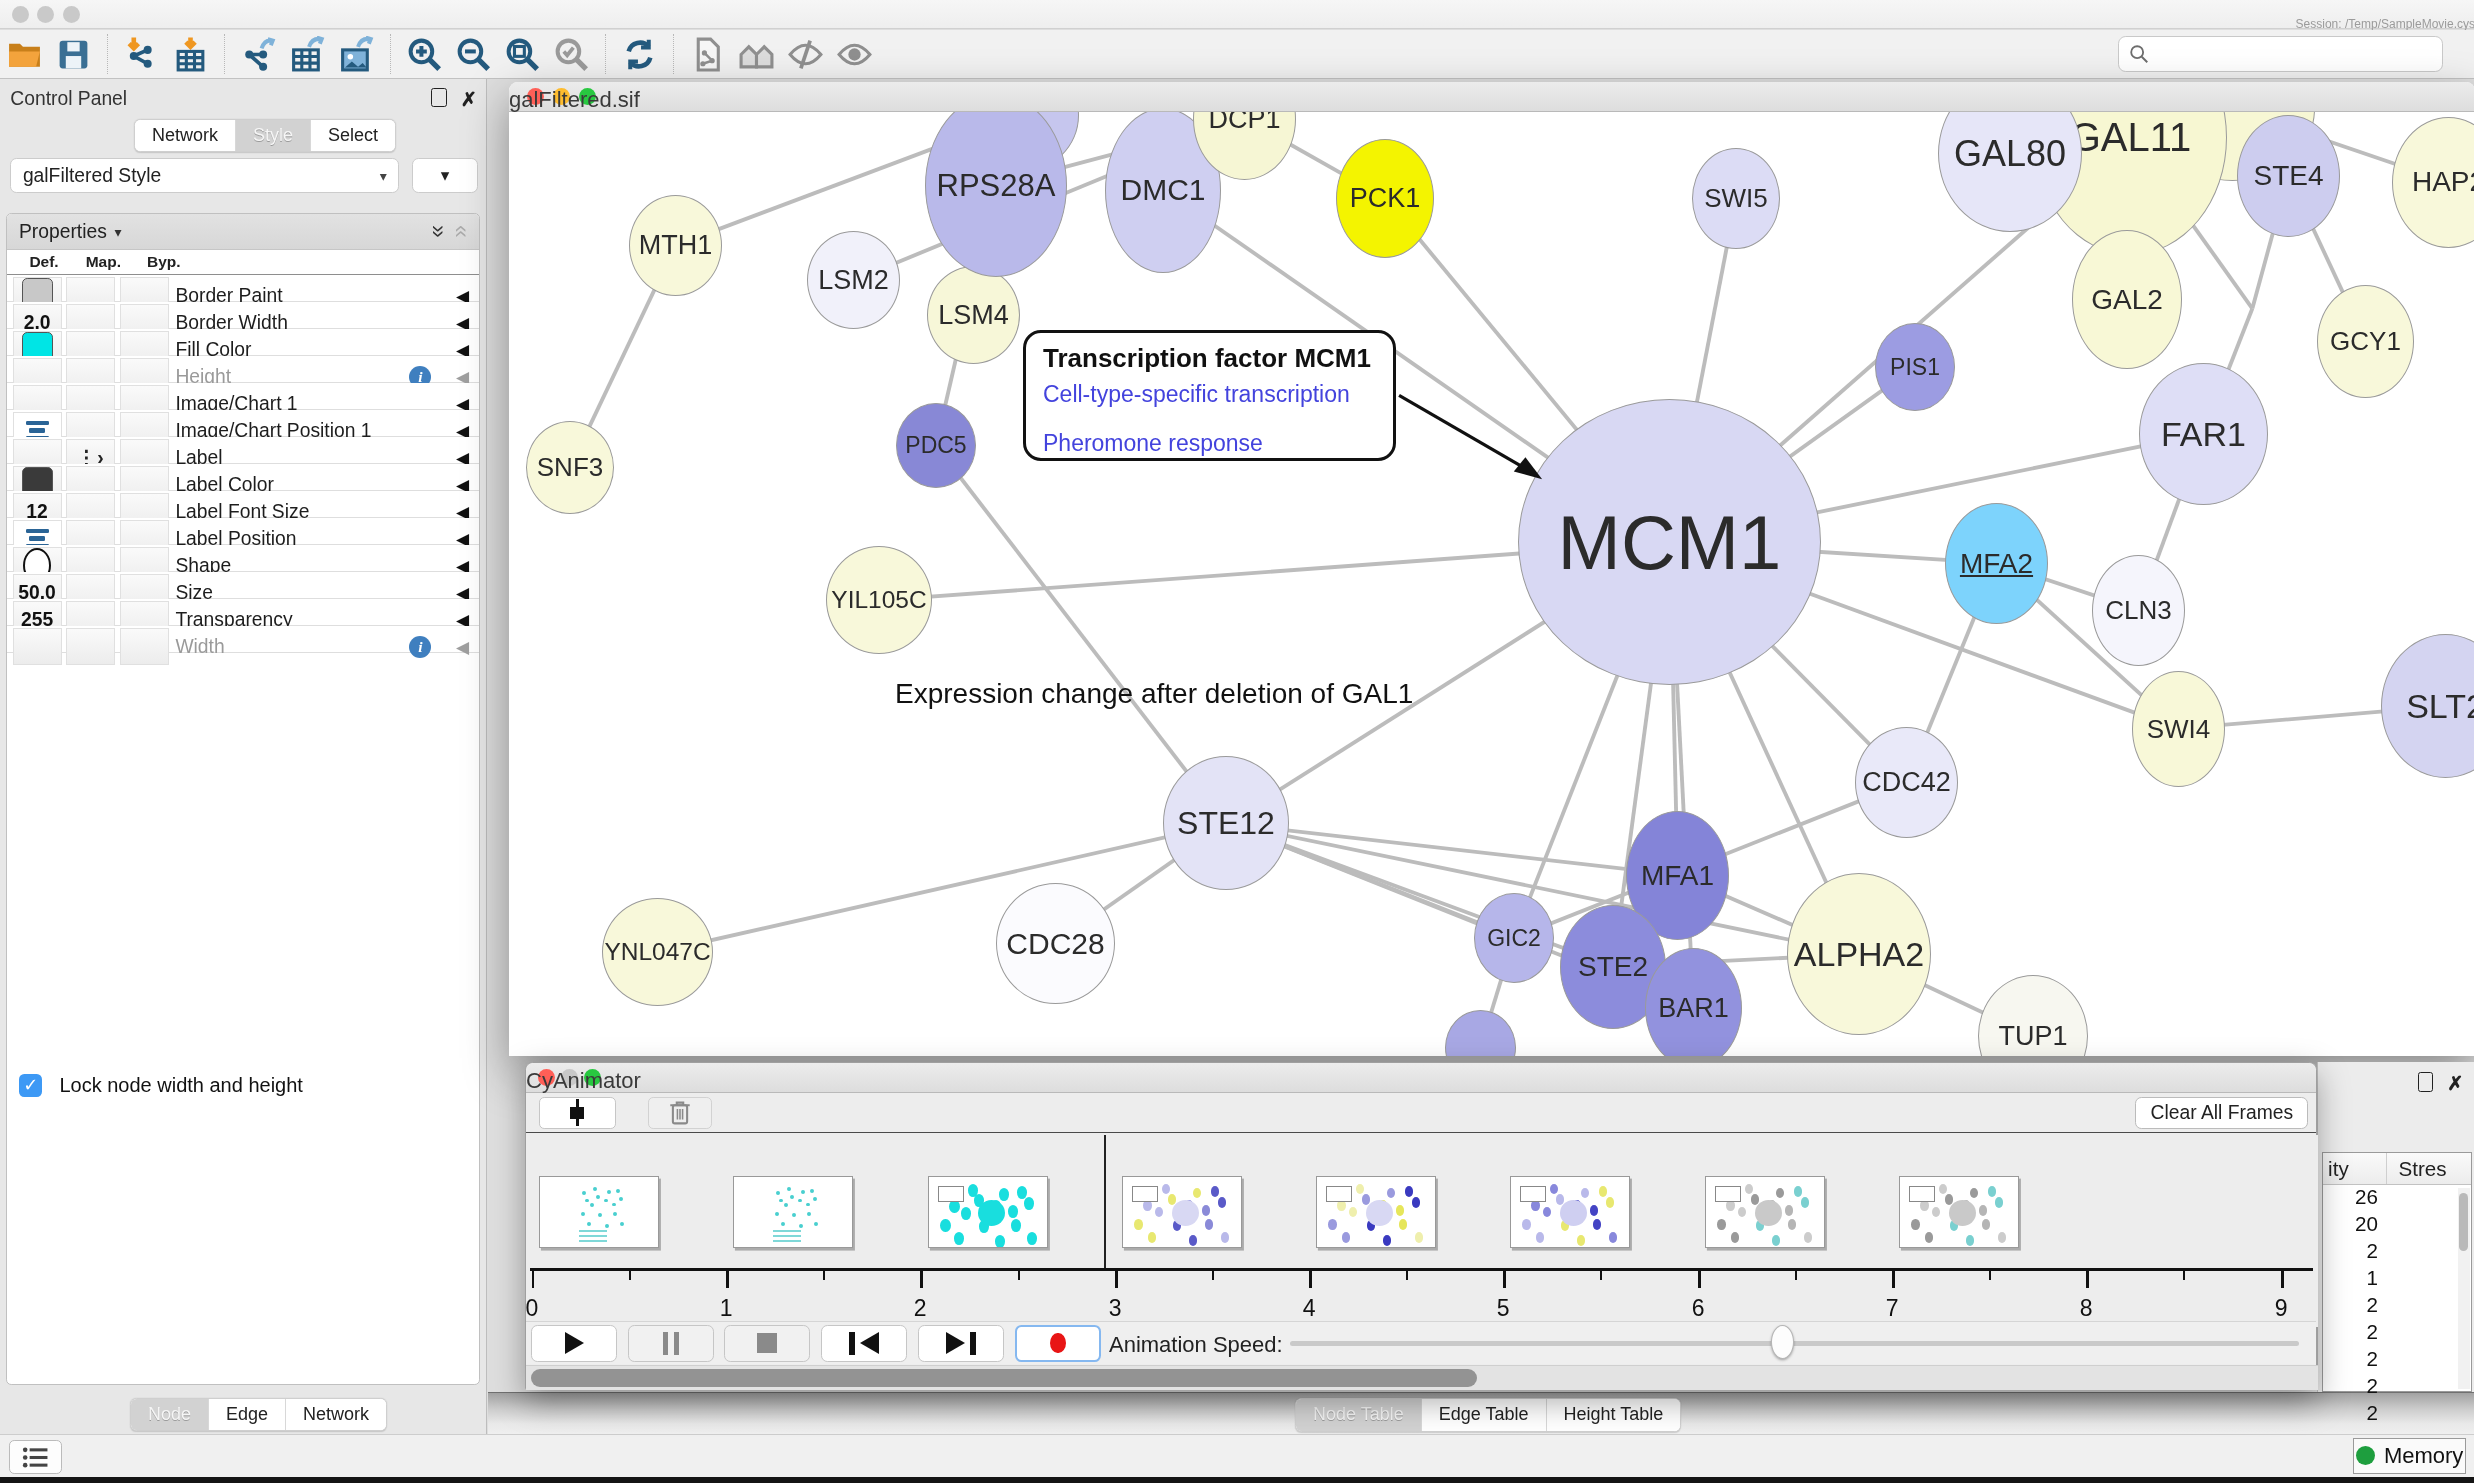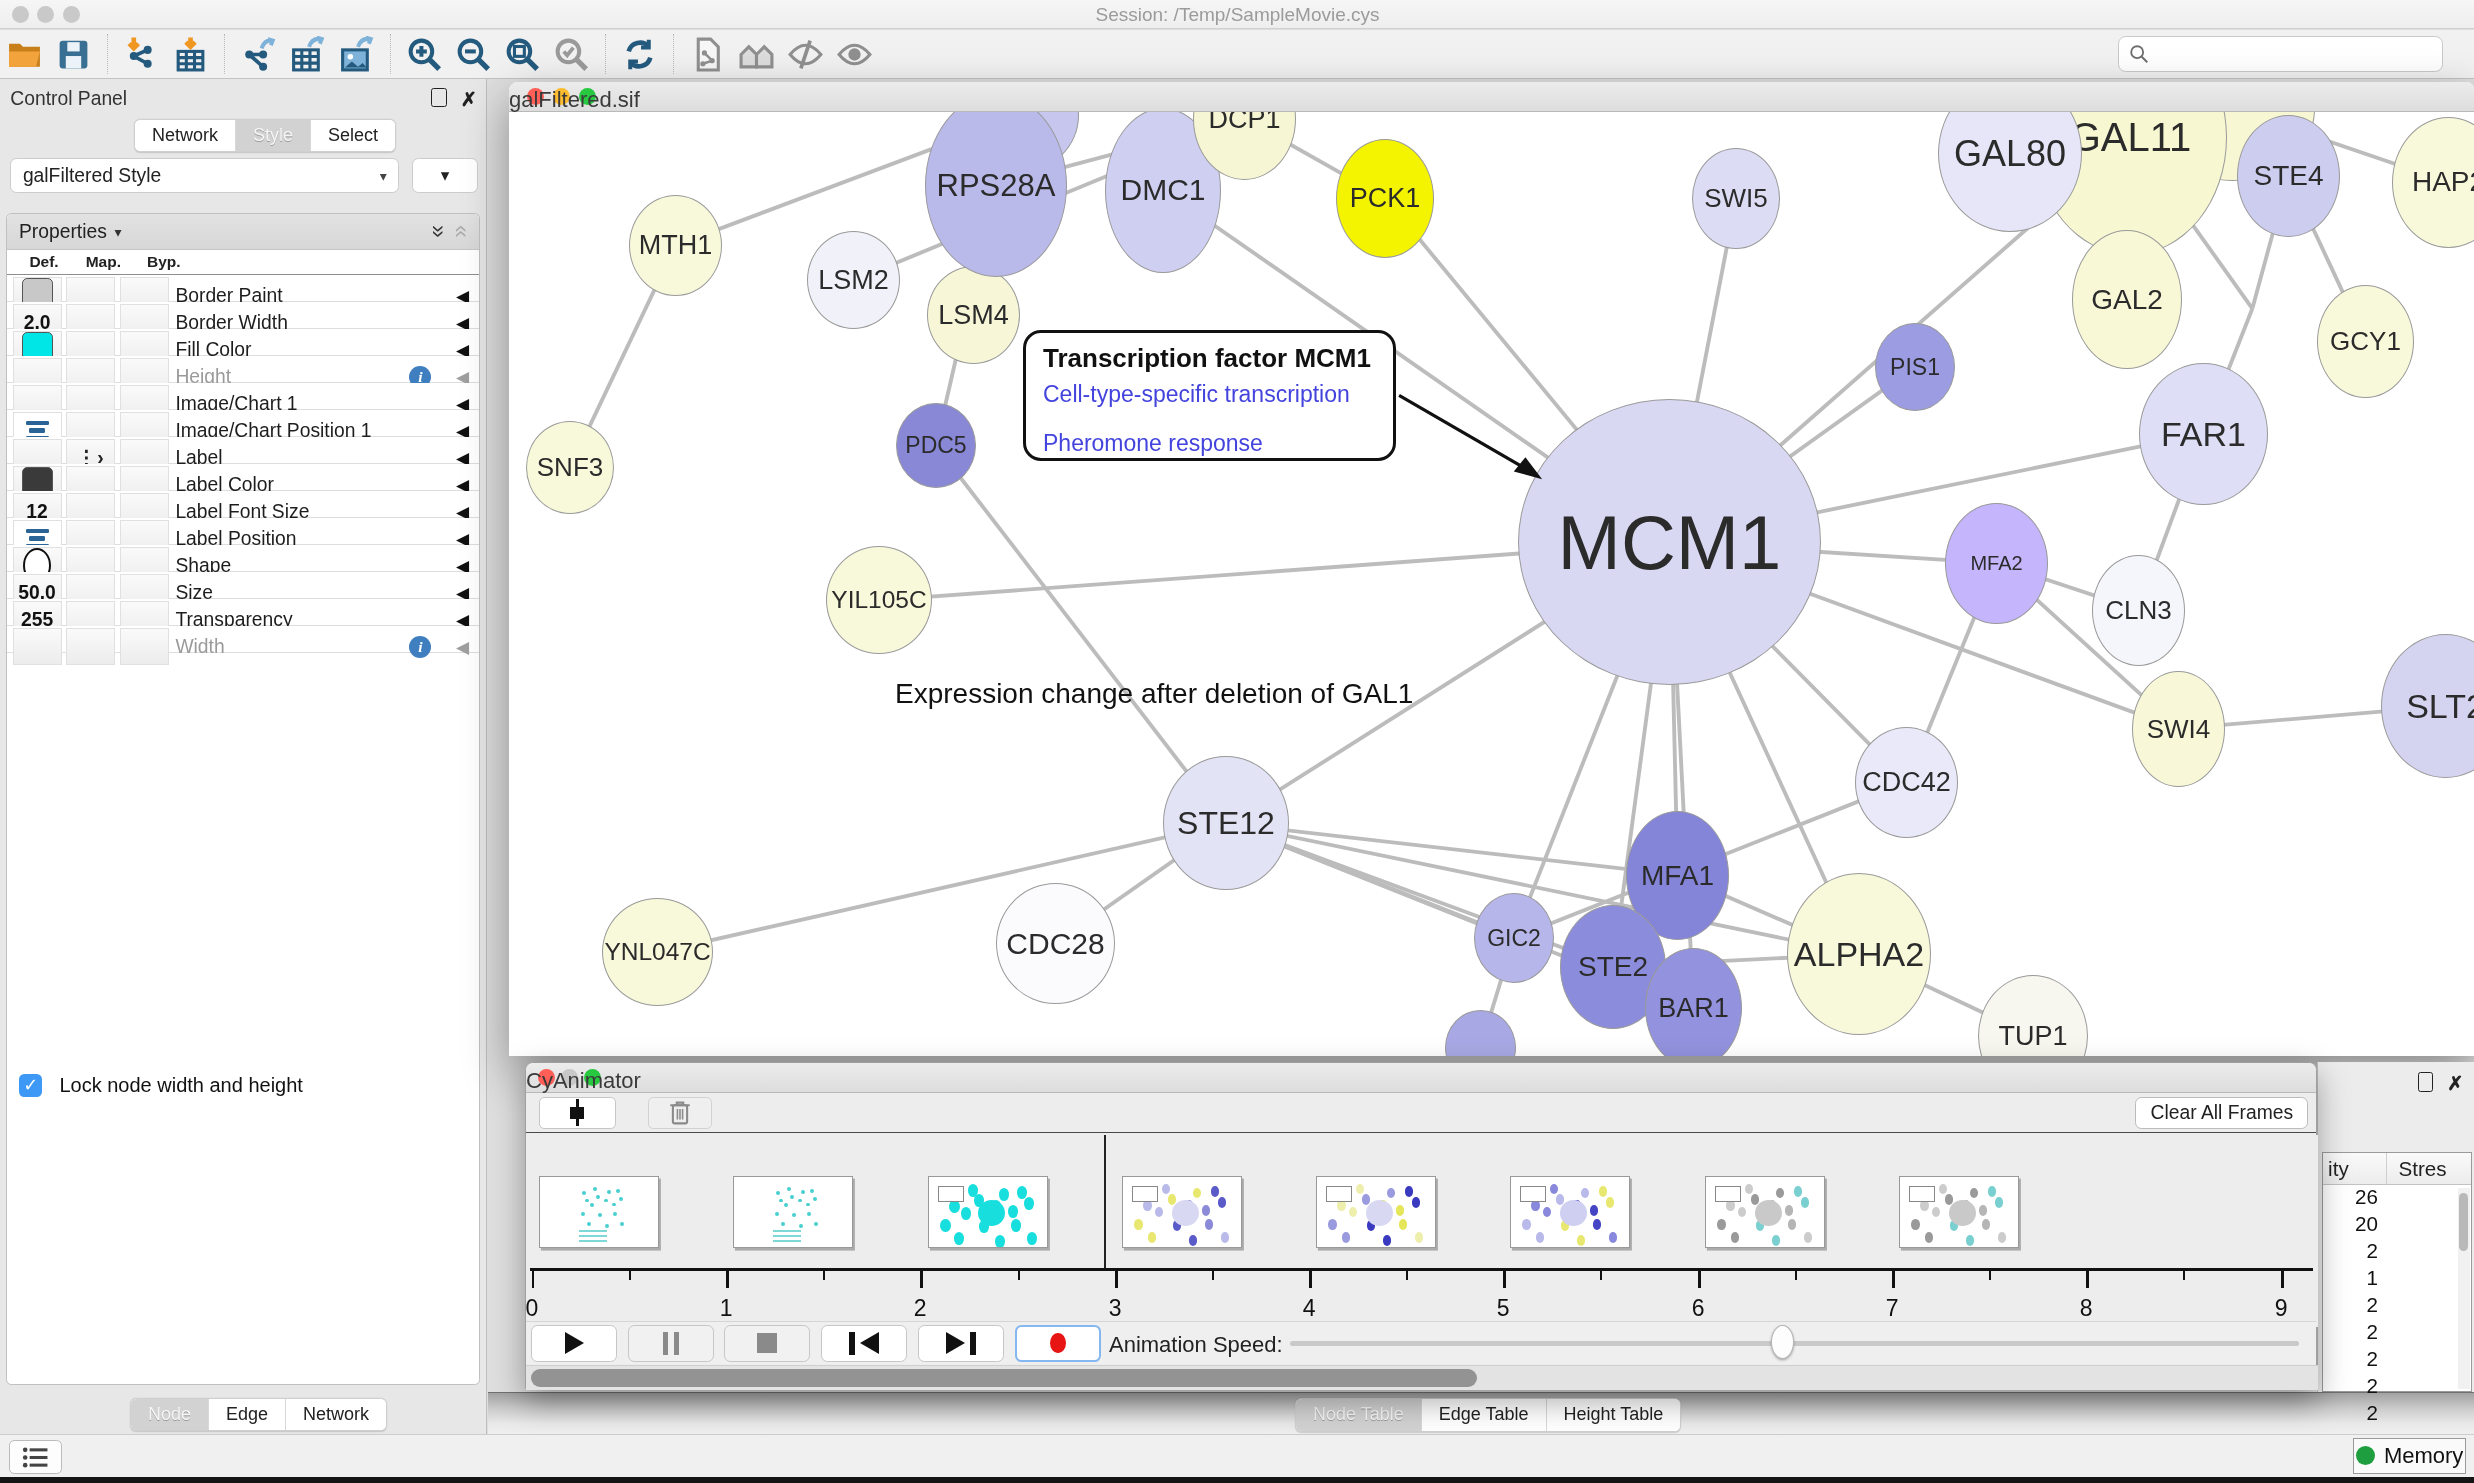--- a/index.html
+++ b/index.html
@@ -3,21 +3,21 @@
 <meta charset="utf-8">
 <style>
   * { margin:0; padding:0; box-sizing:border-box; }
   html,body { width:2475px; height:1484px; }
   body { font-family:"Liberation Sans", sans-serif; background:#dedede; position:relative; overflow:hidden; }
   .abs { position:absolute; }
 
   
   #topbar { left:0; top:0; width:2475px; height:29px; background:linear-gradient(#f6f6f6,#eeeeee); border-bottom:0.6px solid #d0d0d0; }
   .tl { width:17px; height:17px; border-radius:50%; top:6.4px; }
-  #session-title { width:100%; text-align:center; top:4px; font-size:19px; color:#9b9b9b; }
+  #session-title { width:100%; text-align:right; top:17px; font-size:12px; color:#9b9b9b; }
 
   
   #toolbar { left:0; top:30px; width:2475px; height:49px; background:#f1f1f1; border-bottom:0.6px solid #c2c2c2; display:flex; align-items:center; }
   .tbtn { width:49px; height:44px; display:flex; align-items:center; justify-content:center; flex:0 0 auto; }
   .tbtn svg { width:37px; height:37px; }
   .tsep { width:0; height:40px; border-left:1.9px dotted #b8b8b8; margin:0 9px; flex:0 0 auto; }
   #search-wrap { position:absolute; right:32px; top:36px; width:325px; height:36px; background:#fff; border:1.3px solid #c9c9c9; border-radius:7.7px; display:flex; align-items:center; padding:0 9px; }
   #search-wrap svg { width:22px; height:22px; }
   #search-input { border:none; outline:none; font-size:19.3px; width:271px; margin-left:6.4px; background:transparent; }
 
@@ -581,21 +581,21 @@
       </div>
       <div class="gnode" style="left: 387px; top: 291px; width: 80px; height: 85px; background: rgb(136, 136, 214); font-size: 23px;">
         <span>PDC5</span>
       </div>
       <div class="gnode" style="left: 317px; top: 434px; width: 106px; height: 108px; background: rgb(248, 248, 218); font-size: 24.5px;">
         <span>YIL105C</span>
       </div>
       <div class="gnode" style="left: 1009px; top: 287px; width: 303px; height: 286px; background: rgb(216, 216, 243); font-size: 76px;">
         <span>MCM1</span>
       </div>
-      <div class="gnode" style="left: 1436px; top: 391px; width: 103px; height: 121px; background: #c4b5fd; font-size: 20px;">
+      <div class="gnode" style="left: 1436px; top: 391px; width: 103px; height: 121px; background: #7dd3fc; font-size: 28px; text-decoration: underline;">
         <span>MFA2</span>
       </div>
       <div class="gnode" style="left: 1583px; top: 443px; width: 93px; height: 111px; background: rgb(245, 245, 252); font-size: 26px;">
         <span>CLN3</span>
       </div>
       <div class="gnode" style="left: 1623px; top: 559px; width: 93px; height: 116px; background: rgb(248, 248, 216); font-size: 26px;">
         <span>SWI4</span>
       </div>
       <div class="gnode" style="left: 1872px; top: 522px; width: 129px; height: 144px; background: rgb(212, 212, 241); font-size: 34px;">
         <span>SLT2</span>

